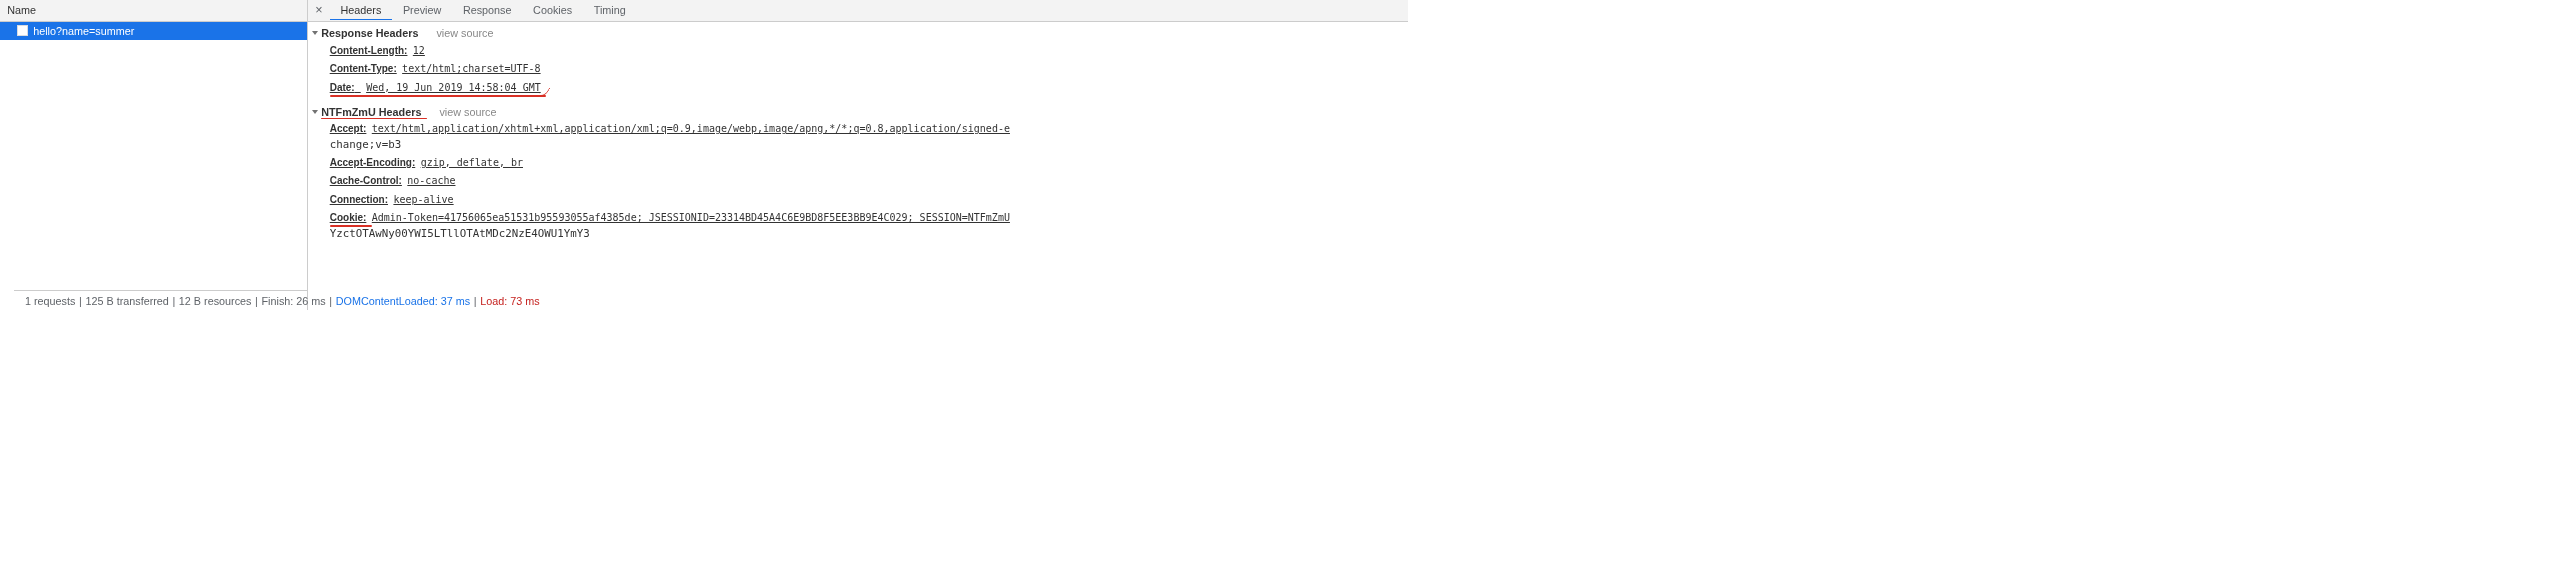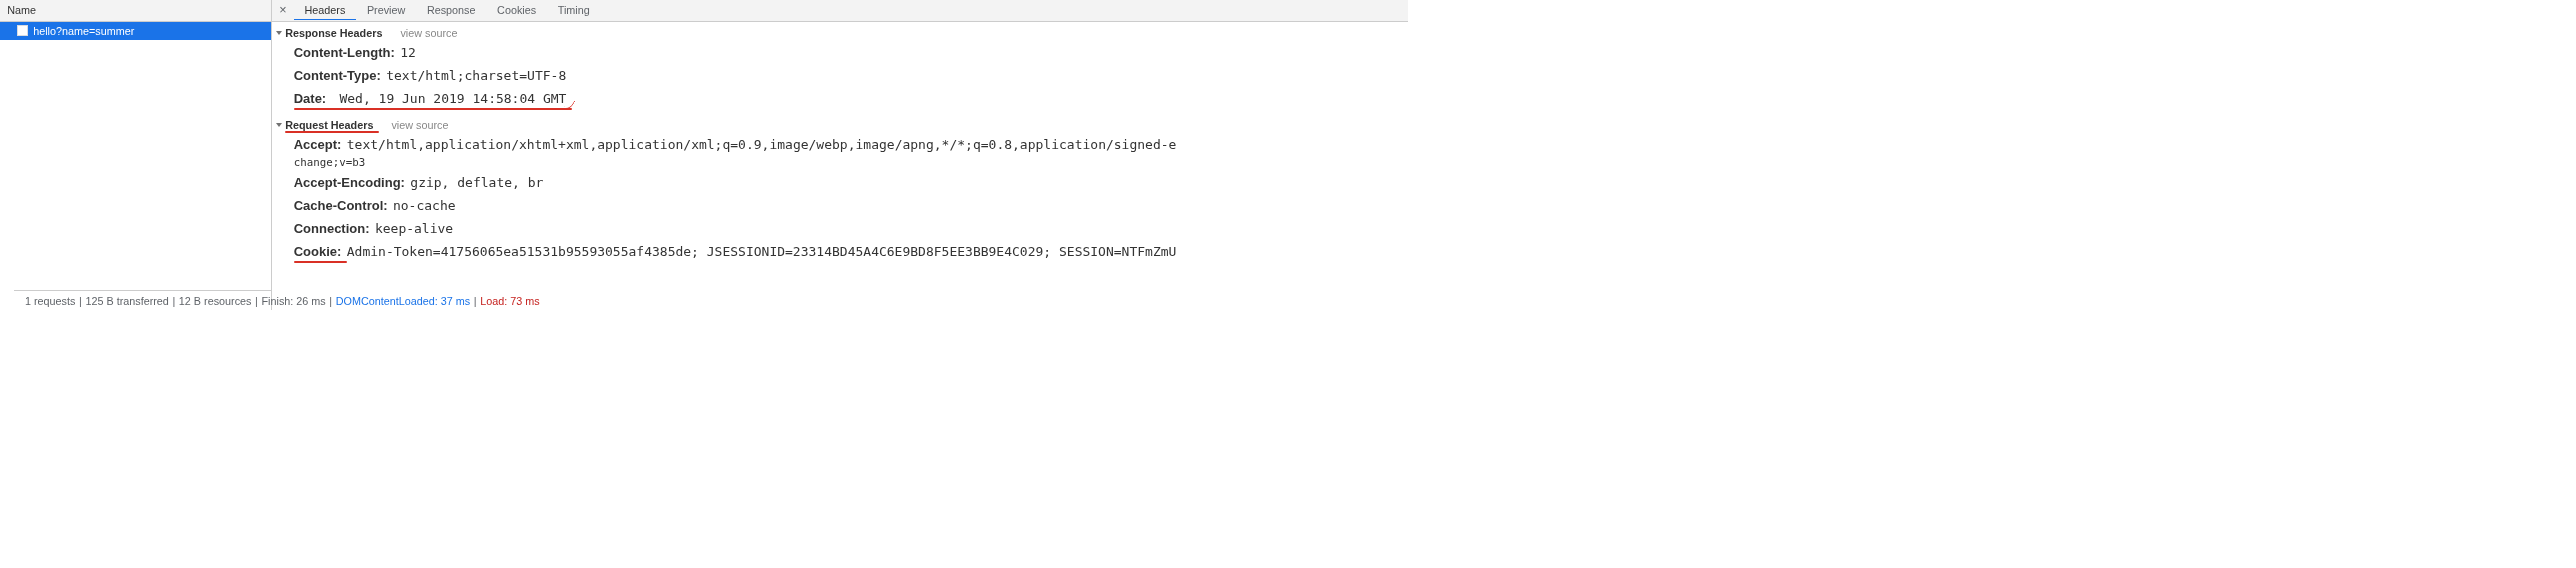--- a/index.html
+++ b/index.html
@@ -11,21 +11,21 @@
   height: 310px;
   overflow: hidden;
   background: #fff;
 }
 .devtools {
   display: flex;
   width: 100%;
   height: 100%;
 }
 .left-panel {
-  width: 272px;
+  width: 308px;
   display: flex;
   flex-direction: column;
   border-right: 0.9px solid #ccc;
 }
 .left-header {
   background: #f3f3f3;
   border-bottom: 0.9px solid #ccc;
   padding: 3.6px 7.2px;
   font-size: 10.8px;
   color: #333;
@@ -133,23 +133,24 @@
   font-weight: normal;
   color: #888;
   margin-left: 18px;
   cursor: pointer;
 }
 .header-line {
   display: flex;
   align-items: baseline;
   padding: 1.8px 0 1.8px 21.7px;
   font-family: Menlo, Monaco, Consolas, monospace;
-  font-size: 13px;
+  font-size: 10px;
   line-height: 1.5;
   white-space: nowrap;
+  text-decoration: underline;
 }
 .header-name {
   font-weight: bold;
   color: #333;
   font-family: -apple-system, BlinkMacSystemFont, "Segoe UI", Helvetica, Arial, sans-serif;
 }
 .header-value {
   margin-left: 5.4px;
   color: #333;
   white-space: nowrap;
@@ -243,21 +244,21 @@
         </div>
         <div class="header-line">
           <span class="underline-red"><span class="header-name">Date:</span>
           <span class="header-value curl-end">Wed, 19 Jun 2019 14:58:04 GMT</span></span>
         </div>
       </div>
 
       <div class="section">
         <div class="section-header">
           <span class="caret"></span>
-          <span class="underline-red">Request Headers</span>
+          <span class="underline-red">NTFmZmU Headers</span>
           <span class="view-source">view source</span>
         </div>
         <div class="header-line">
           <span class="header-name">Accept:</span>
           <span class="header-value">text/html,application/xhtml+xml,application/xml;q=0.9,image/webp,image/apng,*/*;q=0.8,application/signed-e</span>
         </div>
         <div class="continuation">change;v=b3</div>
         <div class="header-line">
           <span class="header-name">Accept-Encoding:</span>
           <span class="header-value">gzip, deflate, br</span>
@@ -267,18 +268,19 @@
           <span class="header-value">no-cache</span>
         </div>
         <div class="header-line">
           <span class="header-name">Connection:</span>
           <span class="header-value">keep-alive</span>
         </div>
         <div class="header-line">
           <span class="header-name underline-red">Cookie:</span>
           <span class="header-value">Admin-Token=41756065ea51531b95593055af4385de; JSESSIONID=23314BD45A4C6E9BD8F5EE3BB9E4C029; SESSION=NTFmZmU</span>
         </div>
+        <div class="continuation">YzctOTAwNy00YWI5LTllOTAtMDc2NzE4OWU1YmY3</div>
       </div>
 
     </div>
   </div>
 </div>
 
 
 </body></html>

